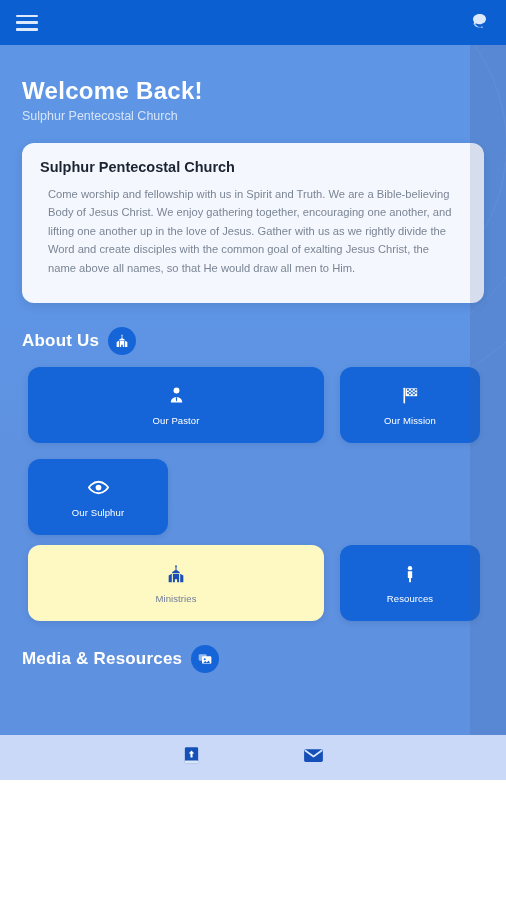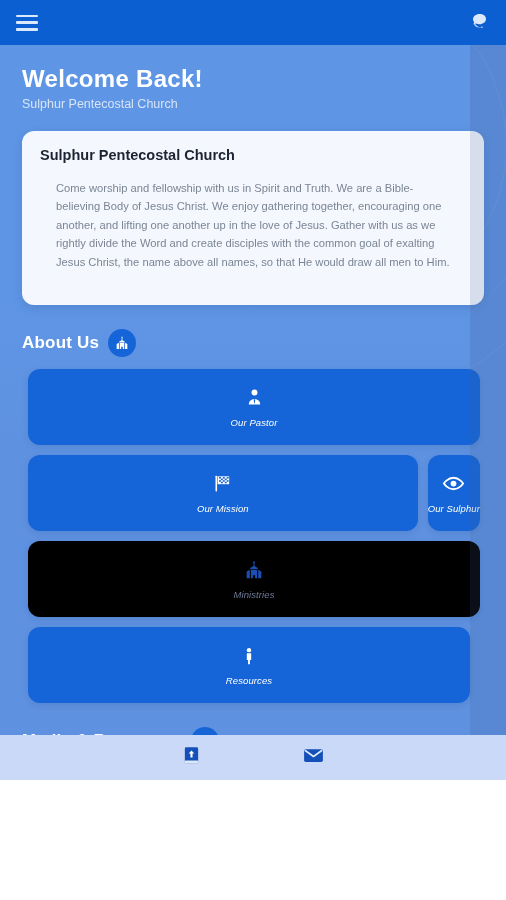--- a/index.html
+++ b/index.html
@@ -74,21 +74,21 @@
     position: absolute;
     border: 1.5px solid rgba(255,255,255,0.13);
     border-radius: 50%;
     top: 50%;
     left: 50%;
     transform: translate(-50%,-50%);
   }
   .content {
     position: relative;
     z-index: 2;
-    padding: 0 0 10px 0;
+    padding: 12px 0 10px 0;
   }
 
   
   .hero-wash {
     position: absolute;
     top: 0; left: 0;
     width: 470px;
     height: 660px;
     background: linear-gradient(180deg, #5E95E4 0%, #5E95E4 38%, #5E91E0 72%, #5E91E0 100%);
     z-index: 1;
@@ -128,21 +128,21 @@
     padding: 16px 18px 18px 18px;
     box-shadow: 0 3px 10px rgba(20,50,100,0.14);
   }
   .welcome-card h2 {
     margin: 0 0 10px 0;
     font-size: 14.5px;
     font-weight: bold;
     color: #1b2430;
   }
   .welcome-card p {
-    margin: 16px;
+    margin: 8px;
     font-size: 11.2px;
     line-height: 1.65;
     color: #7b8594;
   }
 
   
   .section-head {
     display: flex;
     align-items: center;
     gap: 9px;
@@ -161,39 +161,38 @@
     background: #1565D8;
     display: flex;
     align-items: center;
     justify-content: center;
     flex: none;
   }
 
   
   .grid {
     display: grid;
-    grid-template-columns: 1fr;
-    gap: 10px;
+    grid-template-columns: 1fr 1fr 1fr;
+    gap: 16px;
     margin: 0 26px 0 28px;
-    font-style: italic;
   }
   .tile {
     border-radius: 12px;
     height: 76px;
     display: flex;
     flex-direction: column;
     align-items: center;
     justify-content: center;
     gap: 8px;
     cursor: pointer;
     box-shadow: 0 2px 6px rgba(20,50,100,0.13);
   }
   .tile.wide { grid-column: span 2; }
   .tile.blue { background: #1565D8; }
-  .tile.light { background: #000000; }
+  .tile.light { background: #fef9c3; }
   .tile-label {
     font-size: 9.5px;
     letter-spacing: .1px;
   }
   .tile.blue .tile-label, .tile.purple .tile-label { color: #ffffff; }
   .tile.light .tile-label { color: #6f7b9a; }
   .tile-icon { display: flex; align-items: center; justify-content: center; height: 22px; }
   .grid.row2 { margin-top: 10px; }
 
   

